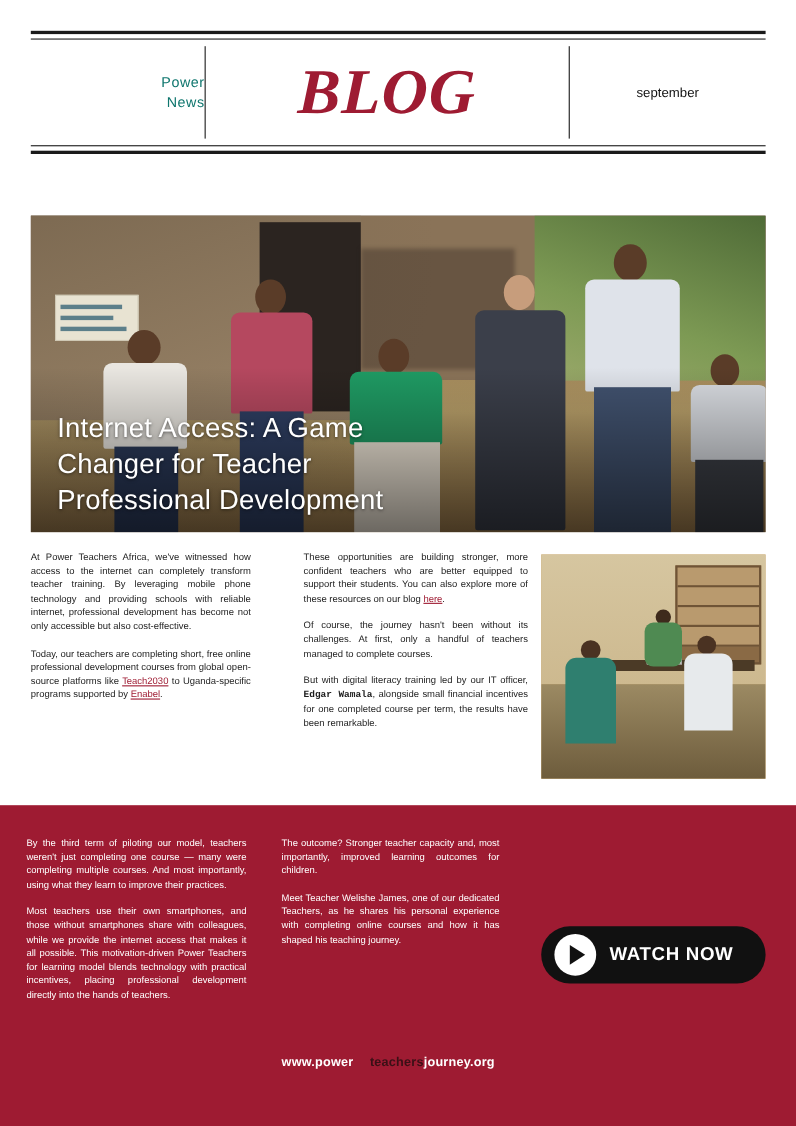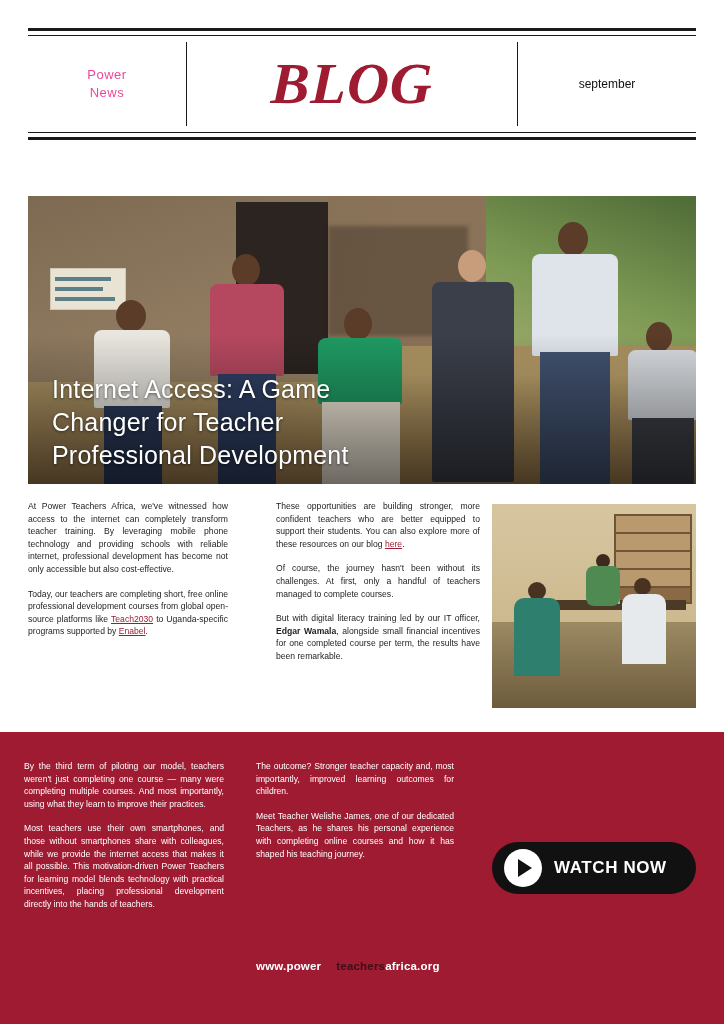--- a/index.html
+++ b/index.html
@@ -38,25 +38,25 @@
   .rule-gap { height: 4px; }
 
   .masthead-row {
     display: flex;
     align-items: center;
     height: 96px;
     padding: 0 0;
   }
   .mh-left {
     width: 158px;
-    text-align: center;
+    text-align: right;
     font-size: 13px;
     line-height: 18px;
     letter-spacing: 0.5px;
-    color: #ec4899;
+    color: #0f766e;
   }
   .mh-divider {
     width: 1px;
     align-self: stretch;
     background: #1a1a1a;
     margin: 6px 0;
   }
   .mh-center {
     flex: 1;
     text-align: center;
@@ -175,21 +175,21 @@
     text-align: justify;
     color: #1d1d1d;
   }
   .col p { margin: 0 0 12px 0; }
   .col-1 { left: 28px; top: 16px; width: 200px; }
   .col-2 { left: 276px; top: 16px; width: 204px; }
   a.inline-link {
     color: #9e1b32;
     text-decoration: underline;
   }
-  .bold { font-weight: bold; }
+  .bold { font-weight: bold; font-family: Liberation Mono, monospace; }
 
   .photo-small {
     position: absolute;
     left: 492px;
     top: 20px;
     width: 204px;
     height: 204px;
     overflow: hidden;
     background: #caa86f;
   }
@@ -408,16 +408,16 @@
       <p>Meet Teacher Welishe James, one of our dedicated Teachers, as he shares his personal experience with completing online courses and how it has shaped his teaching journey.</p>
     </div>
 
     <div class="watch-btn">
       <span class="play-circle">
         <span class="play-tri"></span>
       </span>
       <span class="watch-label">WATCH NOW</span>
     </div>
 
-    <div class="website"><span>www.power</span><span class="accent">teachers</span><span>africa.org</span></div>
+    <div class="website"><span>www.power</span><span class="accent">teachers</span><span>journey.org</span></div>
   </div>
 
 </div>
 
 </body></html>

